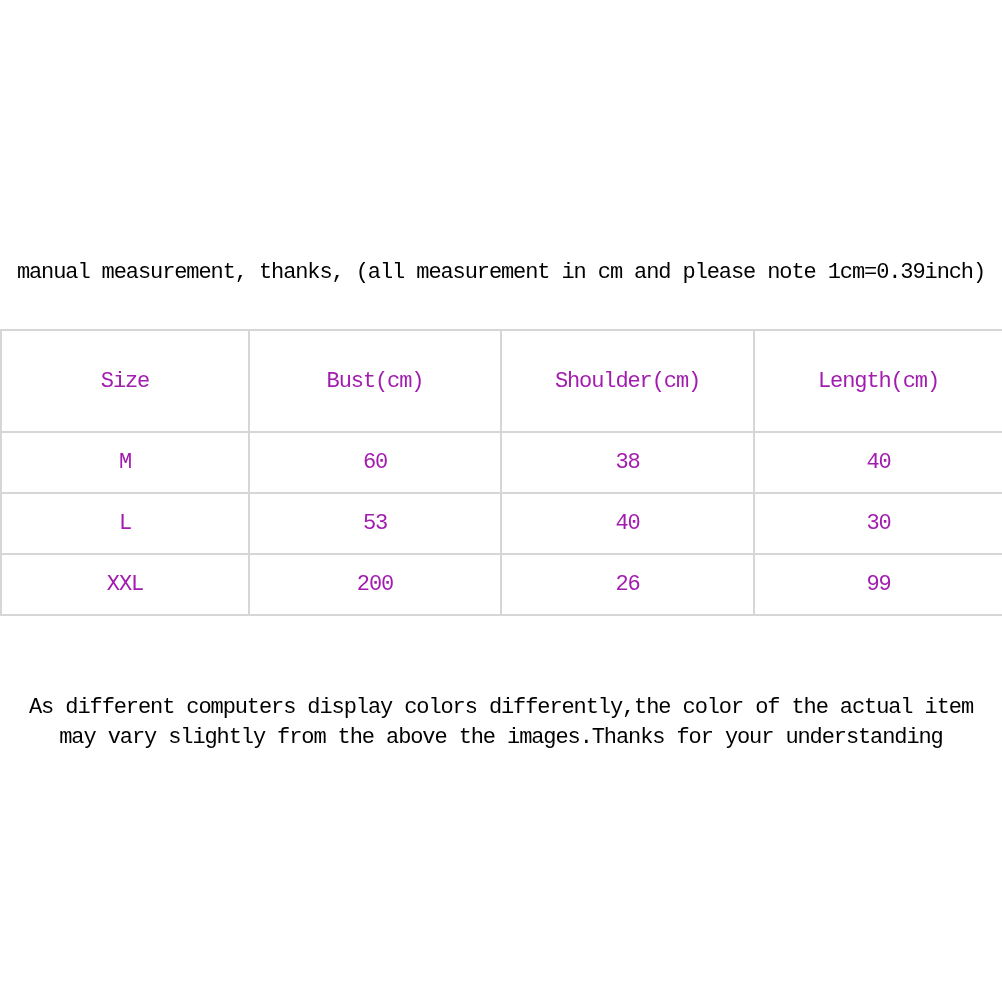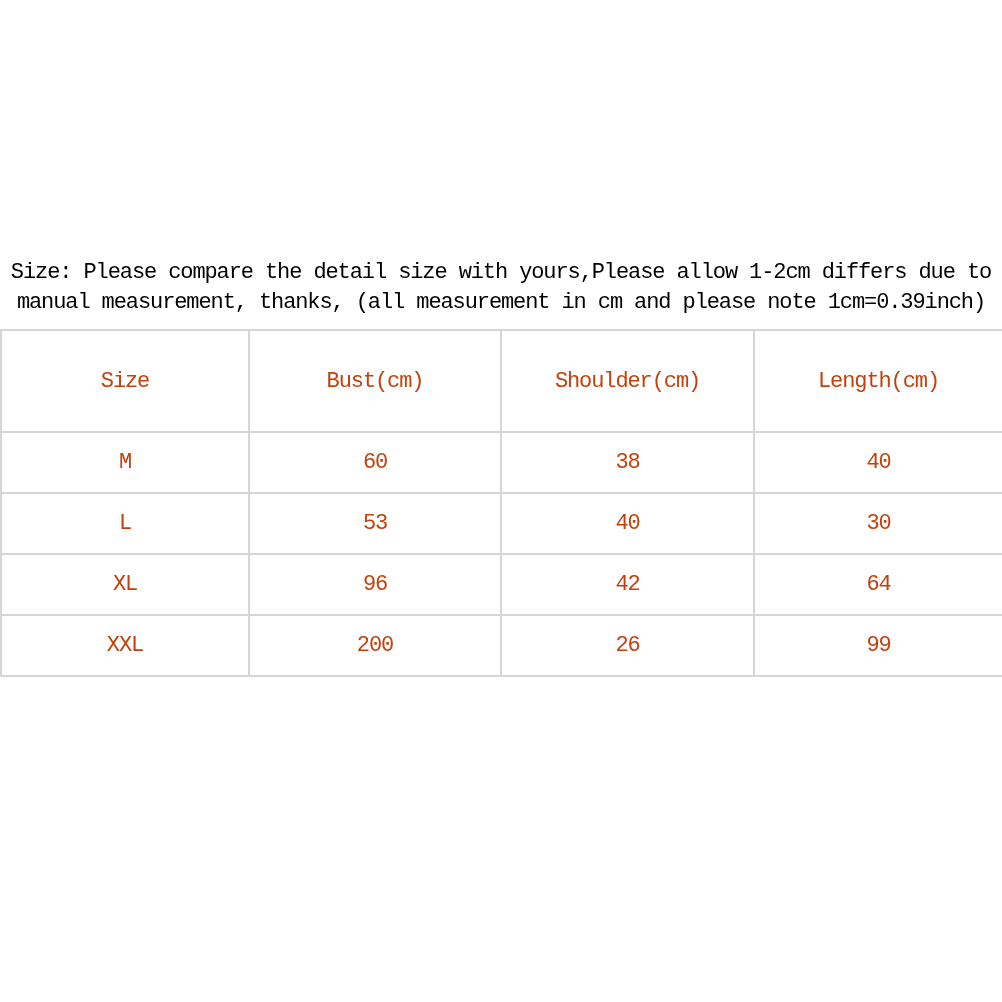--- a/index.html
+++ b/index.html
@@ -39,32 +39,31 @@
 
   table.size-chart th,
   table.size-chart td {
     border: 2px solid #d6d6d6;
     text-align: center;
     vertical-align: middle;
     font-size: 22px;
     font-weight: normal;
     letter-spacing: -1.1px;
     background: #ffffff;
-    color: #c2410c;
+    color: #a21caf;
   }
   table.size-chart tr.header-row th { height: 102px; }
   table.size-chart tr.data-row td { height: 61px; }
 </style>
 </head>
 <body>
 
 <div class="page">
 
   <div class="notice notice-top">
-    <div>Size: Please compare the detail size with yours,Please allow 1-2cm differs due to</div>
     <div>manual measurement, thanks, (all measurement in cm and please note 1cm=0.39inch)</div>
   </div>
 
   <table class="size-chart">
     <colgroup>
       <col class="c1">
         <col class="c2">
         <col class="c3">
         <col class="c4">
     </colgroup>
@@ -81,28 +80,26 @@
       <td>38</td>
       <td>40</td>
     </tr>
     <tr class="data-row">
       <td>L</td>
       <td>53</td>
       <td>40</td>
       <td>30</td>
     </tr>
     <tr class="data-row">
-      <td>XL</td>
-      <td>96</td>
-      <td>42</td>
-      <td>64</td>
-    </tr>
-    <tr class="data-row">
       <td>XXL</td>
       <td>200</td>
       <td>26</td>
       <td>99</td>
     </tr>
   </tbody>
     </table>
 
+  <div class="notice notice-bottom">
+    <div>As different computers display colors differently,the color of the actual item</div>
+    <div>may vary slightly from the above the images.Thanks for your understanding</div>
+  </div>
 
 </div>
 
 </body></html>

